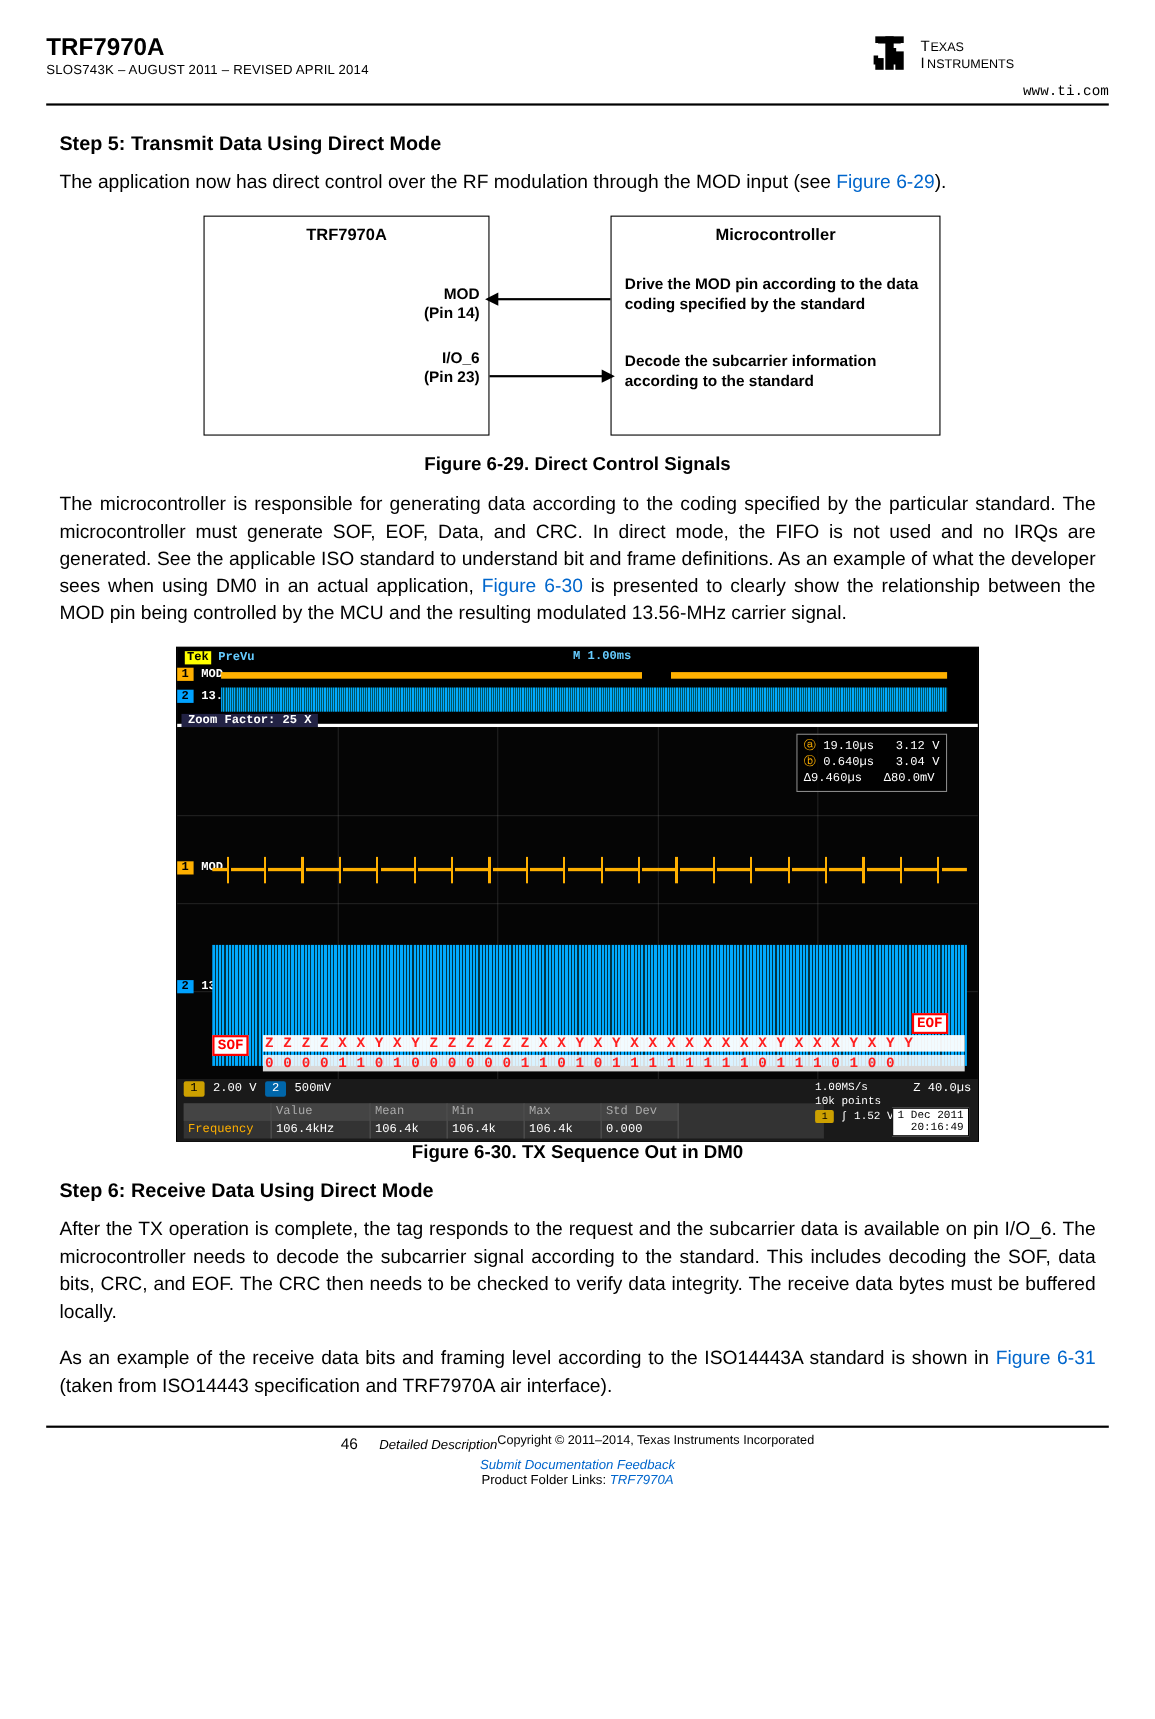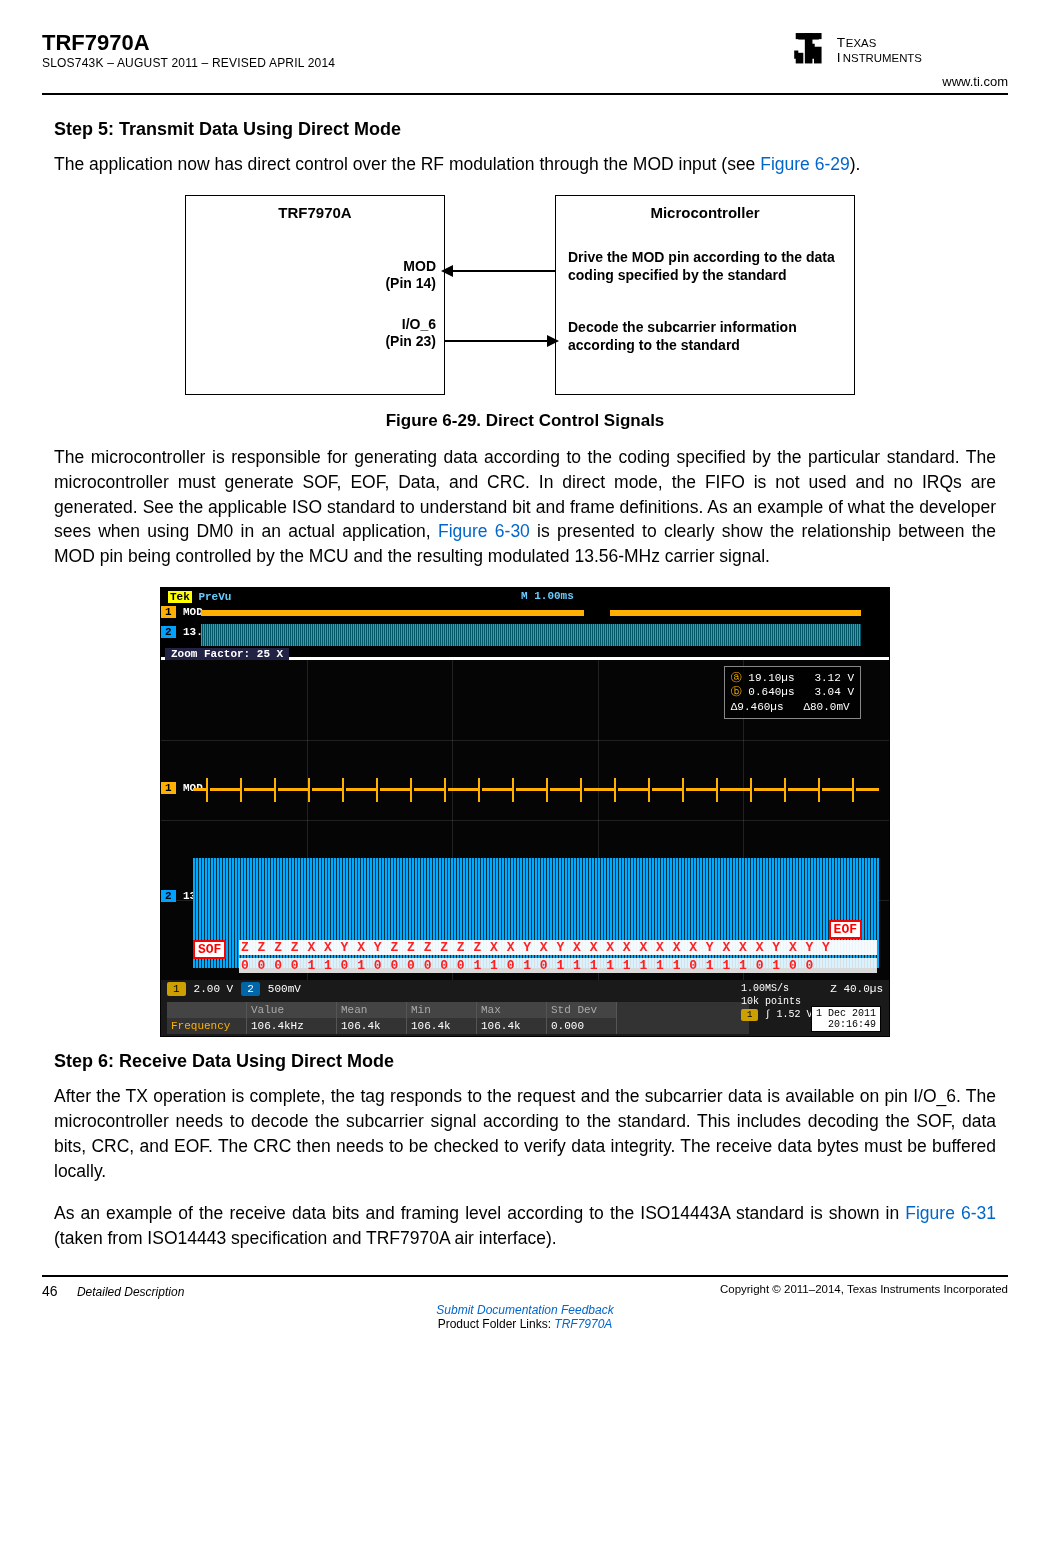--- a/index.html
+++ b/index.html
@@ -5,21 +5,21 @@
   * { box-sizing: border-box; margin: 0; padding: 0; }
   html, body { width: 1050px; background: #fff; font-family: Arial, Helvetica, sans-serif; color: #000; }
   .page { width: 1050px; padding: 30px 42px 12px 42px; position: relative; }
   .header { display: flex; justify-content: space-between; align-items: flex-start; border-bottom: 2px solid #000; padding-bottom: 4px; }
   .header-left { font-size: 14px; }
   .device-id { font-size: 22px; font-weight: bold; }
   .doc-rev { font-size: 12px; letter-spacing: 0.2px; }
   .header-right { text-align: right; }
   .ti-logo { display: inline-block; }
   .ti-logo svg { height: 38px; }
-  .link-site { font-size: 13px; color: #000; text-decoration: none; display: block; margin-top: 2px; }
+  .link-site { font-size: 13px; color: #000; text-decoration: none; display: block; margin-top: 2px; font-family: Liberation Mono, monospace; }
   .body-content { padding: 24px 12px 0 12px; }
   .step-title { font-weight: bold; font-size: 18px; margin-bottom: 12px; }
   .para { font-size: 17.5px; line-height: 1.42; text-align: justify; margin-bottom: 18px; }
   .fig-link { color: #0066cc; }
   .fig-caption { text-align: center; font-weight: bold; font-size: 17px; margin: 0 0 14px 0; }
 
   
   .diagram { width: 680px; margin: 4px auto 6px auto; position: relative; height: 210px; }
   .box { position: absolute; border: 1.5px solid #000; background: #fff; }
   .box-left { left: 0; top: 0; width: 260px; height: 200px; }
@@ -69,21 +69,21 @@
   .pill { background: #333; color: #fff; padding: 1px 6px; border-radius: 2px; }
   .pill.y { background: #cca000; color: #000; }
   .pill.b { background: #0066aa; color: #fff; }
   .bb-row2 { position: absolute; top: 22px; left: 6px; right: 140px; background: #333; display: grid; grid-template-columns: 80px 90px 70px 70px 70px 70px; font-size: 11px; }
   .bb-row2 div { padding: 2px 4px; border-right: 1px solid #555; }
   .bb-row2 .hdr { background: #444; color: #aaa; }
   .bb-side { position: absolute; right: 8px; top: 2px; height: 50px; width: 140px; font-size: 10px; line-height: 1.3; }
   .datebox { position: absolute; right: 8px; bottom: 4px; background:#fff; color:#000; padding:1px 4px; font-size:10px; border:1px solid #000; text-align:right; }
 
   
-  .footer { border-top: 2px solid #000; margin-top: 24px; padding-top: 6px; font-size: 12px; display: flex; justify-content: space-between; }
+  .footer { border-top: 2px solid #000; margin-top: 24px; padding-top: 6px; font-size: 12px; display: flex; justify-content: center; }
   .footer-left .pagenum { font-size: 14px; margin-right: 16px; }
   .footer-left .section { font-style: italic; }
   .footer-right { text-align: right; font-size: 11.5px; }
 
   .mt-14 { margin-top: 14px; }
 </style>
 </head>
 <body>
 
 <div class="page">
@@ -218,20 +218,21 @@
           <div>1.00MS/s</div>
           <div>10k points</div>
           <div><span class="pill y" style="font-size:9px">1</span> ∫ <span>1.52 V</span></div>
         </div>
         <div class="datebox">
           <span>1 Dec 2011</span><br>
           <span>20:16:49</span>
         </div>
       </div>
     </div>
+    <div class="fig-caption">Figure 6-30. TX Sequence Out in DM0</div>
 
     <div class="step-title mt-14">Step 6: Receive Data Using Direct Mode</div>
     <p class="para">After the TX operation is complete, the tag responds to the request and the subcarrier data is available on pin I/O_6. The microcontroller needs to decode the subcarrier signal according to the standard. This includes decoding the SOF, data bits, CRC, and EOF. The CRC then needs to be checked to verify data integrity. The receive data bytes must be buffered locally.</p>
     <p class="para">
       <span>As an example of the receive data bits and framing level according to the ISO14443A standard is shown in </span><a class="fig-link">Figure 6-31</a><span> (taken from ISO14443 specification and TRF7970A air interface).</span>
     </p>
   </div>
 
   <div class="footer">
     <div class="footer-left">

